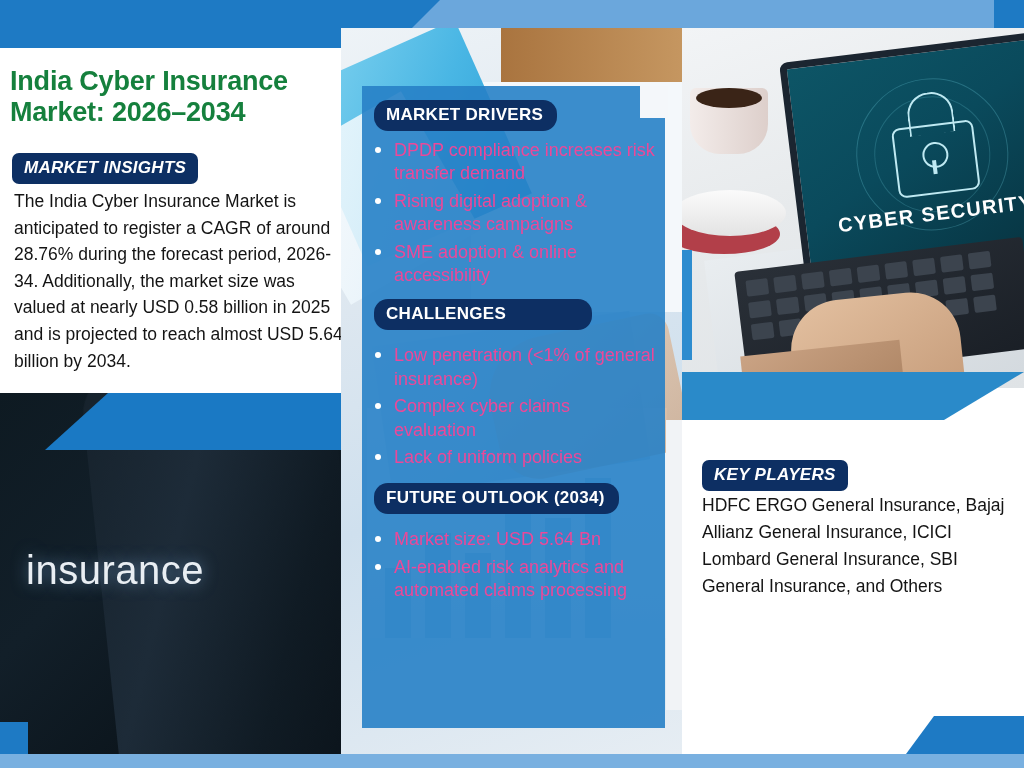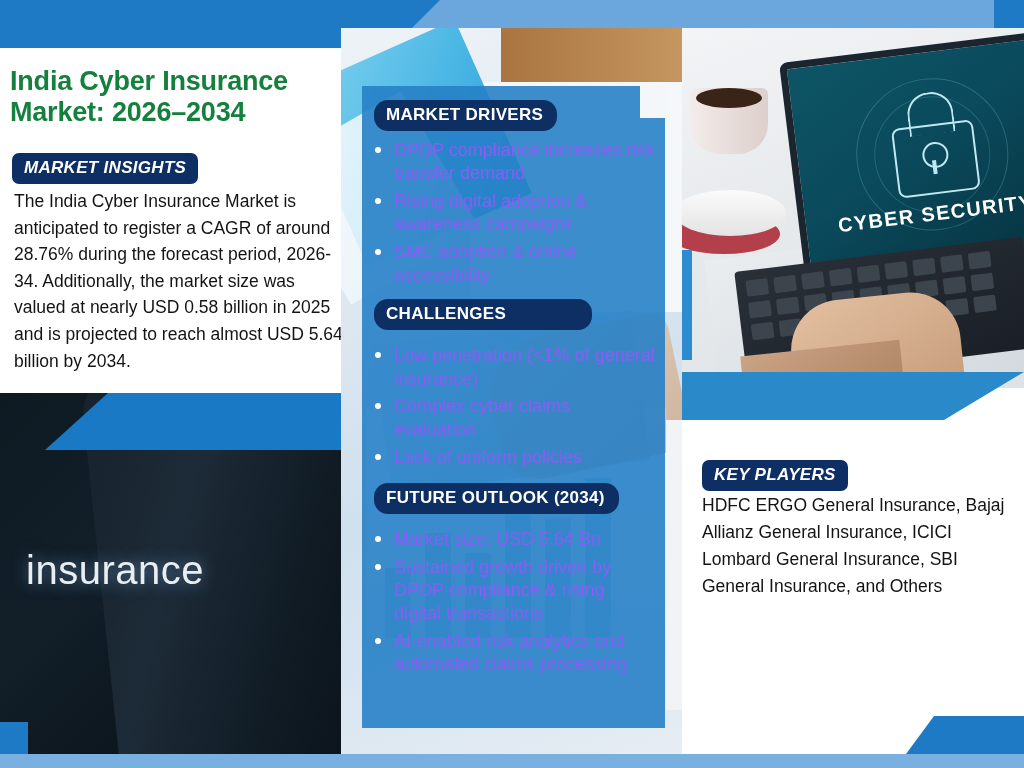--- a/index.html
+++ b/index.html
@@ -65,21 +65,21 @@
 
   .mid-panel{position:absolute;left:362px;top:86px;width:303px;height:642px;
      background:rgba(39,129,199,.90);}
   .mid-notch{position:absolute;left:640px;top:86px;width:28px;height:32px;background:#f4f7fa;}
 
   .mid-inner{position:absolute;left:362px;top:86px;width:303px;height:642px;}
   .mid-badge-wrap{padding-left:12px;}
   .mid-badge{display:inline-block;background:#0d2f63;color:#fff;font-weight:bold;
      border-radius:14px;padding:5px 14px 6px 12px;font-size:17px;letter-spacing:.3px;white-space:nowrap;}
   ul.mid-list{margin:8px 0 0 0;padding:0 10px 0 30px;list-style:none;}
-  ul.mid-list li{position:relative;color:#8b5cf6;font-size:18px;line-height:1.30;
+  ul.mid-list li{position:relative;color:#ec4899;font-size:18px;line-height:1.30;
      margin-bottom:4px;padding-left:2px;}
   ul.mid-list li:before{content:"";position:absolute;left:-17px;top:8px;width:6px;height:6px;
      border-radius:50%;background:#fff;}
 
   
   .right-photo{position:absolute;left:682px;top:28px;width:342px;height:360px;overflow:hidden;
      background:linear-gradient(160deg,#f2f4f6 0%,#e7eaec 45%,#dfe3e6 100%);}
   .rp-screen{position:absolute;left:110px;top:18px;width:256px;height:215px;
      background:linear-gradient(150deg,#0d5566 0%,#0a4a5c 45%,#07323f 100%);
      transform:rotate(-7deg);border:7px solid #1b2530;border-radius:8px;}
@@ -187,21 +187,20 @@
       <li>Low penetration (&lt;1% of general insurance)</li>
       <li>Complex cyber claims evaluation</li>
       <li>Lack of uniform policies</li>
     </ul>
 
     <div class="mid-badge-wrap" style="padding-top:10px;">
       <span class="mid-badge">FUTURE OUTLOOK (2034)</span>
     </div>
     <ul class="mid-list" style="margin-top:14px;">
       <li>Market size: USD 5.64 Bn</li>
-      <li>Sustained growth driven by DPDP compliance &amp; rising digital transactions</li>
       <li>AI-enabled risk analytics and automated claims processing</li>
     </ul>
   </div>
 
   <div class="right-photo">
     <div class="rp-cup"></div>
     <div class="rp-coffee"></div>
     <div class="rp-saucer2"></div>
     <div class="rp-saucer"></div>
     <div class="rp-base"></div>

